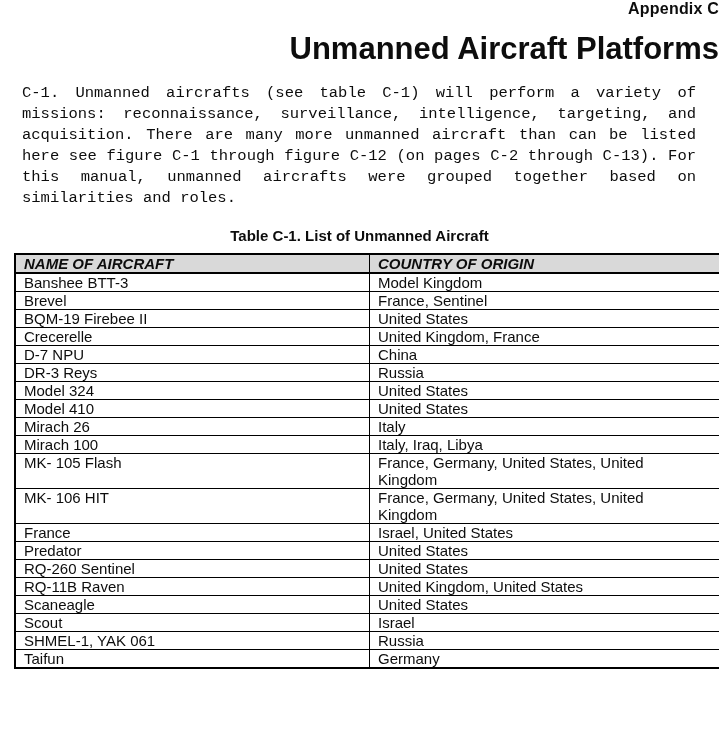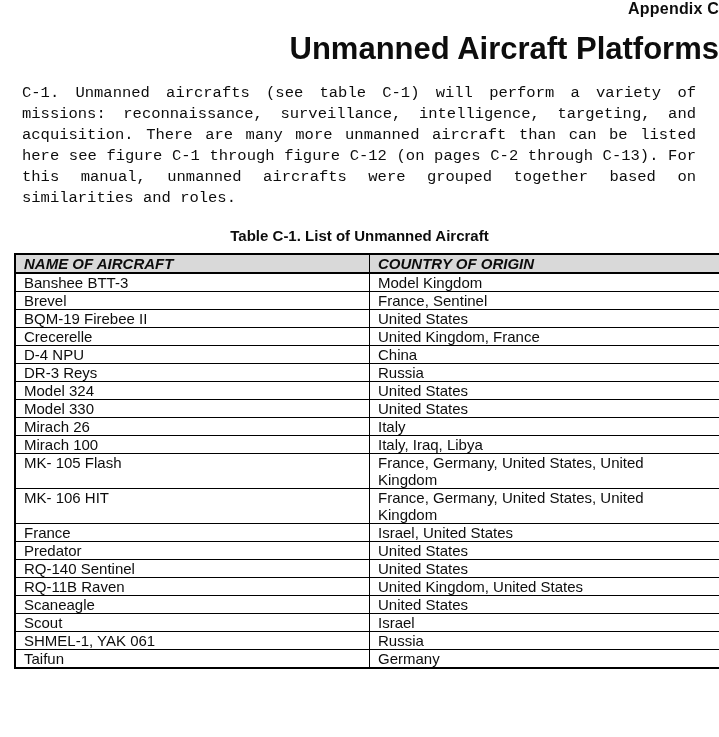--- a/index.html
+++ b/index.html
@@ -103,33 +103,33 @@
         </tr>
         <tr>
           <td class="col-name">BQM-19 Firebee II</td>
           <td class="col-country"><span class="cell-text">United States</span></td>
         </tr>
         <tr>
           <td class="col-name">Crecerelle</td>
           <td class="col-country"><span class="cell-text">United Kingdom, France</span></td>
         </tr>
         <tr>
-          <td class="col-name">D-4 NPU</td>
+          <td class="col-name">D-7 NPU</td>
           <td class="col-country"><span class="cell-text">China</span></td>
         </tr>
         <tr>
           <td class="col-name">DR-3 Reys</td>
           <td class="col-country"><span class="cell-text">Russia</span></td>
         </tr>
         <tr>
           <td class="col-name">Model 324</td>
           <td class="col-country"><span class="cell-text">United States</span></td>
         </tr>
         <tr>
-          <td class="col-name">Model 330</td>
+          <td class="col-name">Model 410</td>
           <td class="col-country"><span class="cell-text">United States</span></td>
         </tr>
         <tr>
           <td class="col-name">Mirach 26</td>
           <td class="col-country"><span class="cell-text">Italy</span></td>
         </tr>
         <tr>
           <td class="col-name">Mirach 100</td>
           <td class="col-country"><span class="cell-text">Italy, Iraq, Libya</span></td>
         </tr>
@@ -143,21 +143,21 @@
         </tr>
         <tr>
           <td class="col-name">France</td>
           <td class="col-country"><span class="cell-text">Israel, United States</span></td>
         </tr>
         <tr>
           <td class="col-name">Predator</td>
           <td class="col-country"><span class="cell-text">United States</span></td>
         </tr>
         <tr>
-          <td class="col-name">RQ-140 Sentinel</td>
+          <td class="col-name">RQ-260 Sentinel</td>
           <td class="col-country"><span class="cell-text">United States</span></td>
         </tr>
         <tr>
           <td class="col-name">RQ-11B Raven</td>
           <td class="col-country"><span class="cell-text">United Kingdom, United States</span></td>
         </tr>
         <tr>
           <td class="col-name">Scaneagle</td>
           <td class="col-country"><span class="cell-text">United States</span></td>
         </tr>

